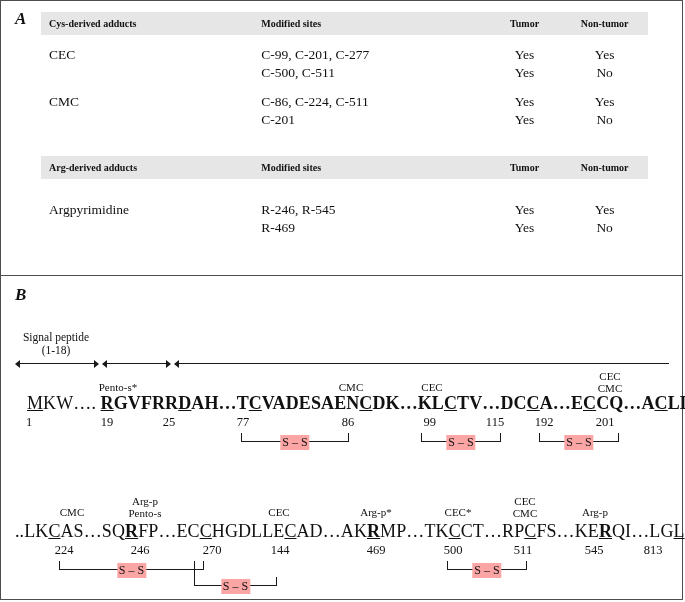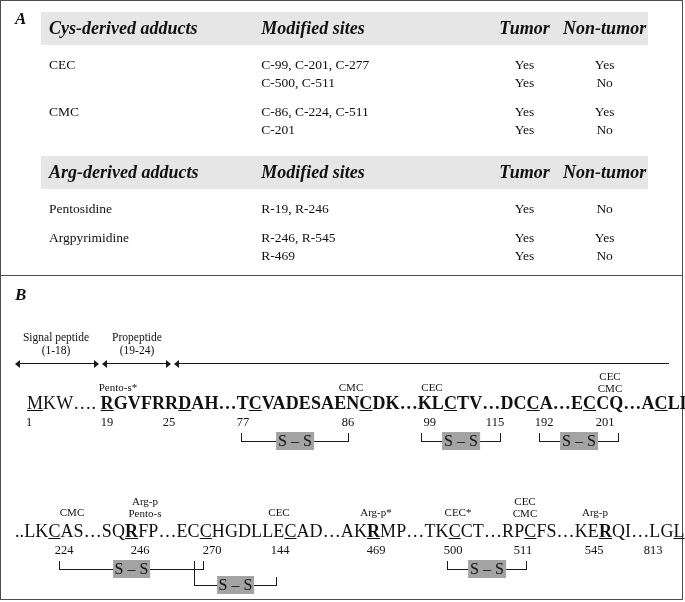--- a/index.html
+++ b/index.html
@@ -38,23 +38,22 @@
   .tbl{
     position:absolute;
     border-collapse:collapse;
     font-size:13.5px;
   }
   .tbl th{
     background:#e6e6e6;
     font-weight:bold;
     text-align:left;
     padding:6px 0 6px 0;
-    font-size:18px;
-    white-space:nowrap;
-    font-style:italic;
+    font-size:10px;
+    white-space:nowrap;
   }
   .tbl td{
     padding:1px 0 1px 0;
     white-space:nowrap;
     font-size:13.5px;
   }
   .c-adduct{width:208px;padding-left:8px !important;}
   .c-sites{width:222px;margin-left:44px;}
   .c-tumor{width:72px;text-align:center;}
   .c-nontumor{width:85px;text-align:center;}
@@ -126,23 +125,23 @@
   .ssbracket .stem-l{left:0;}
   .ssbracket .stem-r{right:0;}
   .ssbracket .base-l,.ssbracket .base-r{
     position:absolute;bottom:0;height:1px;background:#1a1a1a;
   }
   .ssbracket .sslab{
     position:absolute;
     bottom:-7.5px;
     left:50%;
     transform:translateX(-50%);
-    background:#a3a3a3;
+    background:#fca5a5;
     padding:0 2px;
-    font-size:16px;
+    font-size:12px;
     white-space:nowrap;
   }
   
   .vline{position:absolute;width:1px;background:#1a1a1a;}
 </style>
 </head>
 <body>
 
 <div id="figure">
 
@@ -197,26 +196,20 @@
         <th class="c-adduct hdr-pad-left">Arg-derived adducts</th>
         <th class="c-sites">Modified sites</th>
         <th class="c-tumor hdr-center">Tumor</th>
         <th class="c-nontumor hdr-center">Non-tumor</th>
       </tr>
     </thead>
     <tbody>
       <tr class="row-gap">
           <td colspan="4"></td>
         </tr>
-      <tr>
-        <td class="c-adduct">Pentosidine</td>
-        <td class="c-sites">R-19,  R-246</td>
-        <td class="c-tumor">Yes</td>
-        <td class="c-nontumor">No</td>
-      </tr>
       <tr class="row-gap">
           <td colspan="4"></td>
         </tr>
       <tr>
         <td class="c-adduct">Argpyrimidine</td>
         <td class="c-sites">R-246, R-545</td>
         <td class="c-tumor">Yes</td>
         <td class="c-nontumor">Yes</td>
       </tr>
       <tr>
@@ -228,24 +221,20 @@
     </tbody>
   </table>
 
   <div class="divider" style="top:274px;"></div>
 
   <div class="panel-letter" style="left:14px;top:284px;">B</div>
 
   <div class="regionlabel" style="left:14px;top:330px;width:82px;">
     <span>Signal peptide</span><br>
     <span>(1-18)</span>
-  </div>
-  <div class="regionlabel" style="left:103px;top:330px;width:66px;">
-    <span>Propeptide</span><br>
-    <span>(19-24)</span>
   </div>
 
   <div class="darrow" style="left:14px;top:358px;width:84px;">
     <span class="hl"></span>
     <span class="bar"></span>
     <span class="hr"></span>
   </div>
   <div class="darrow" style="left:101px;top:358px;width:69px;">
     <span class="hl"></span>
     <span class="bar"></span>

